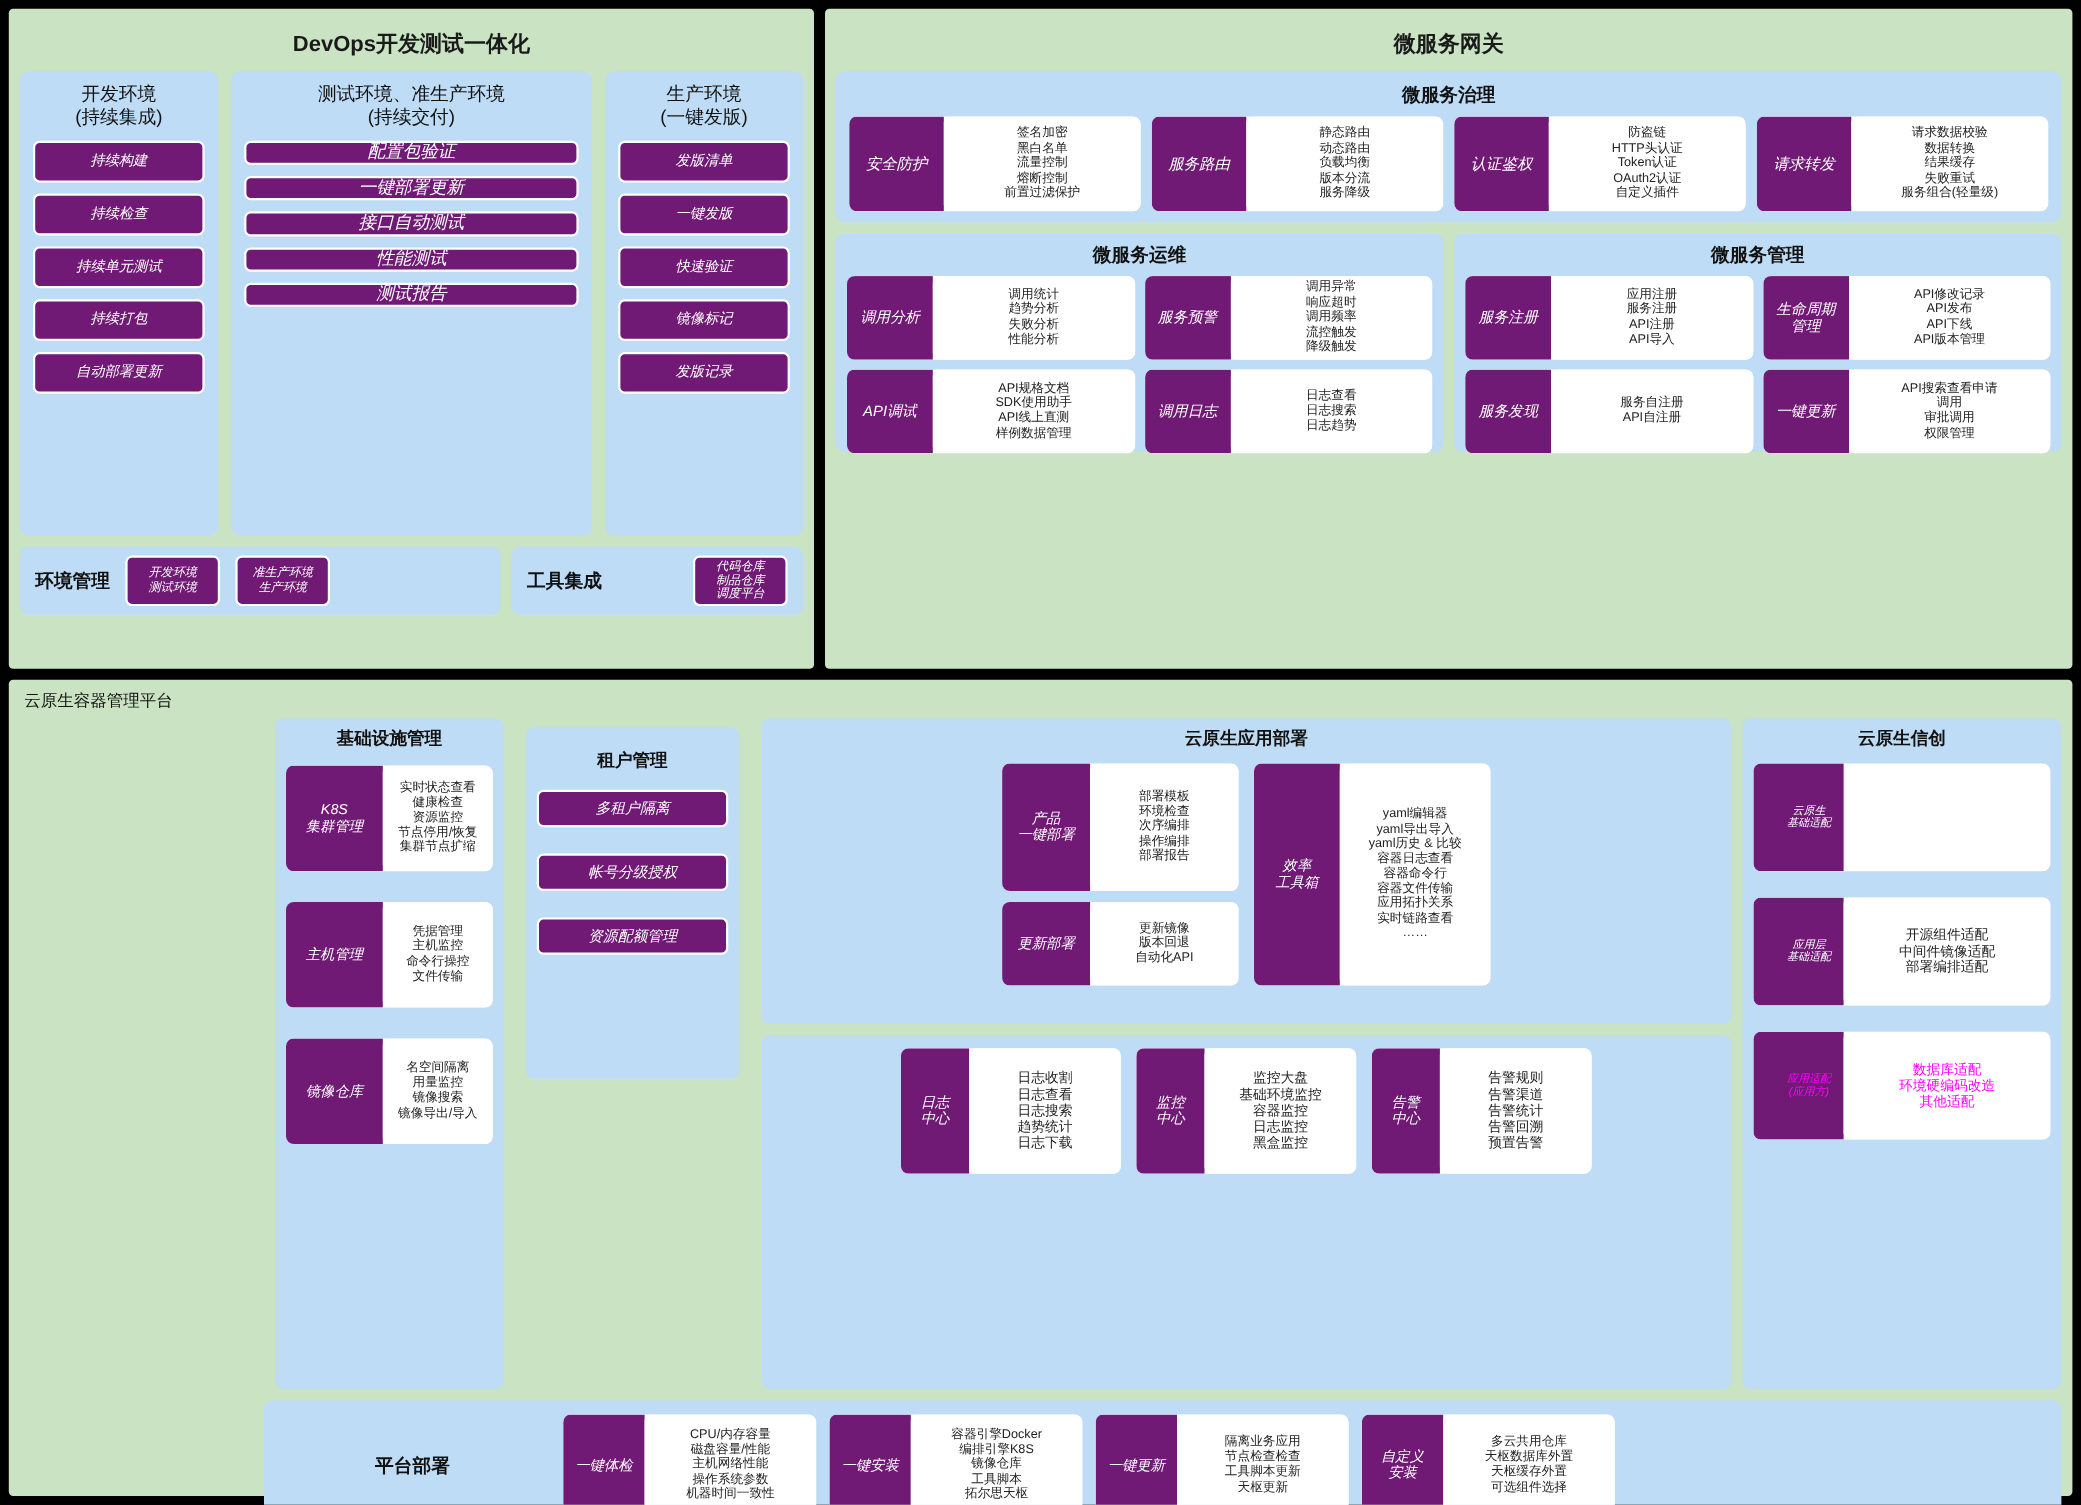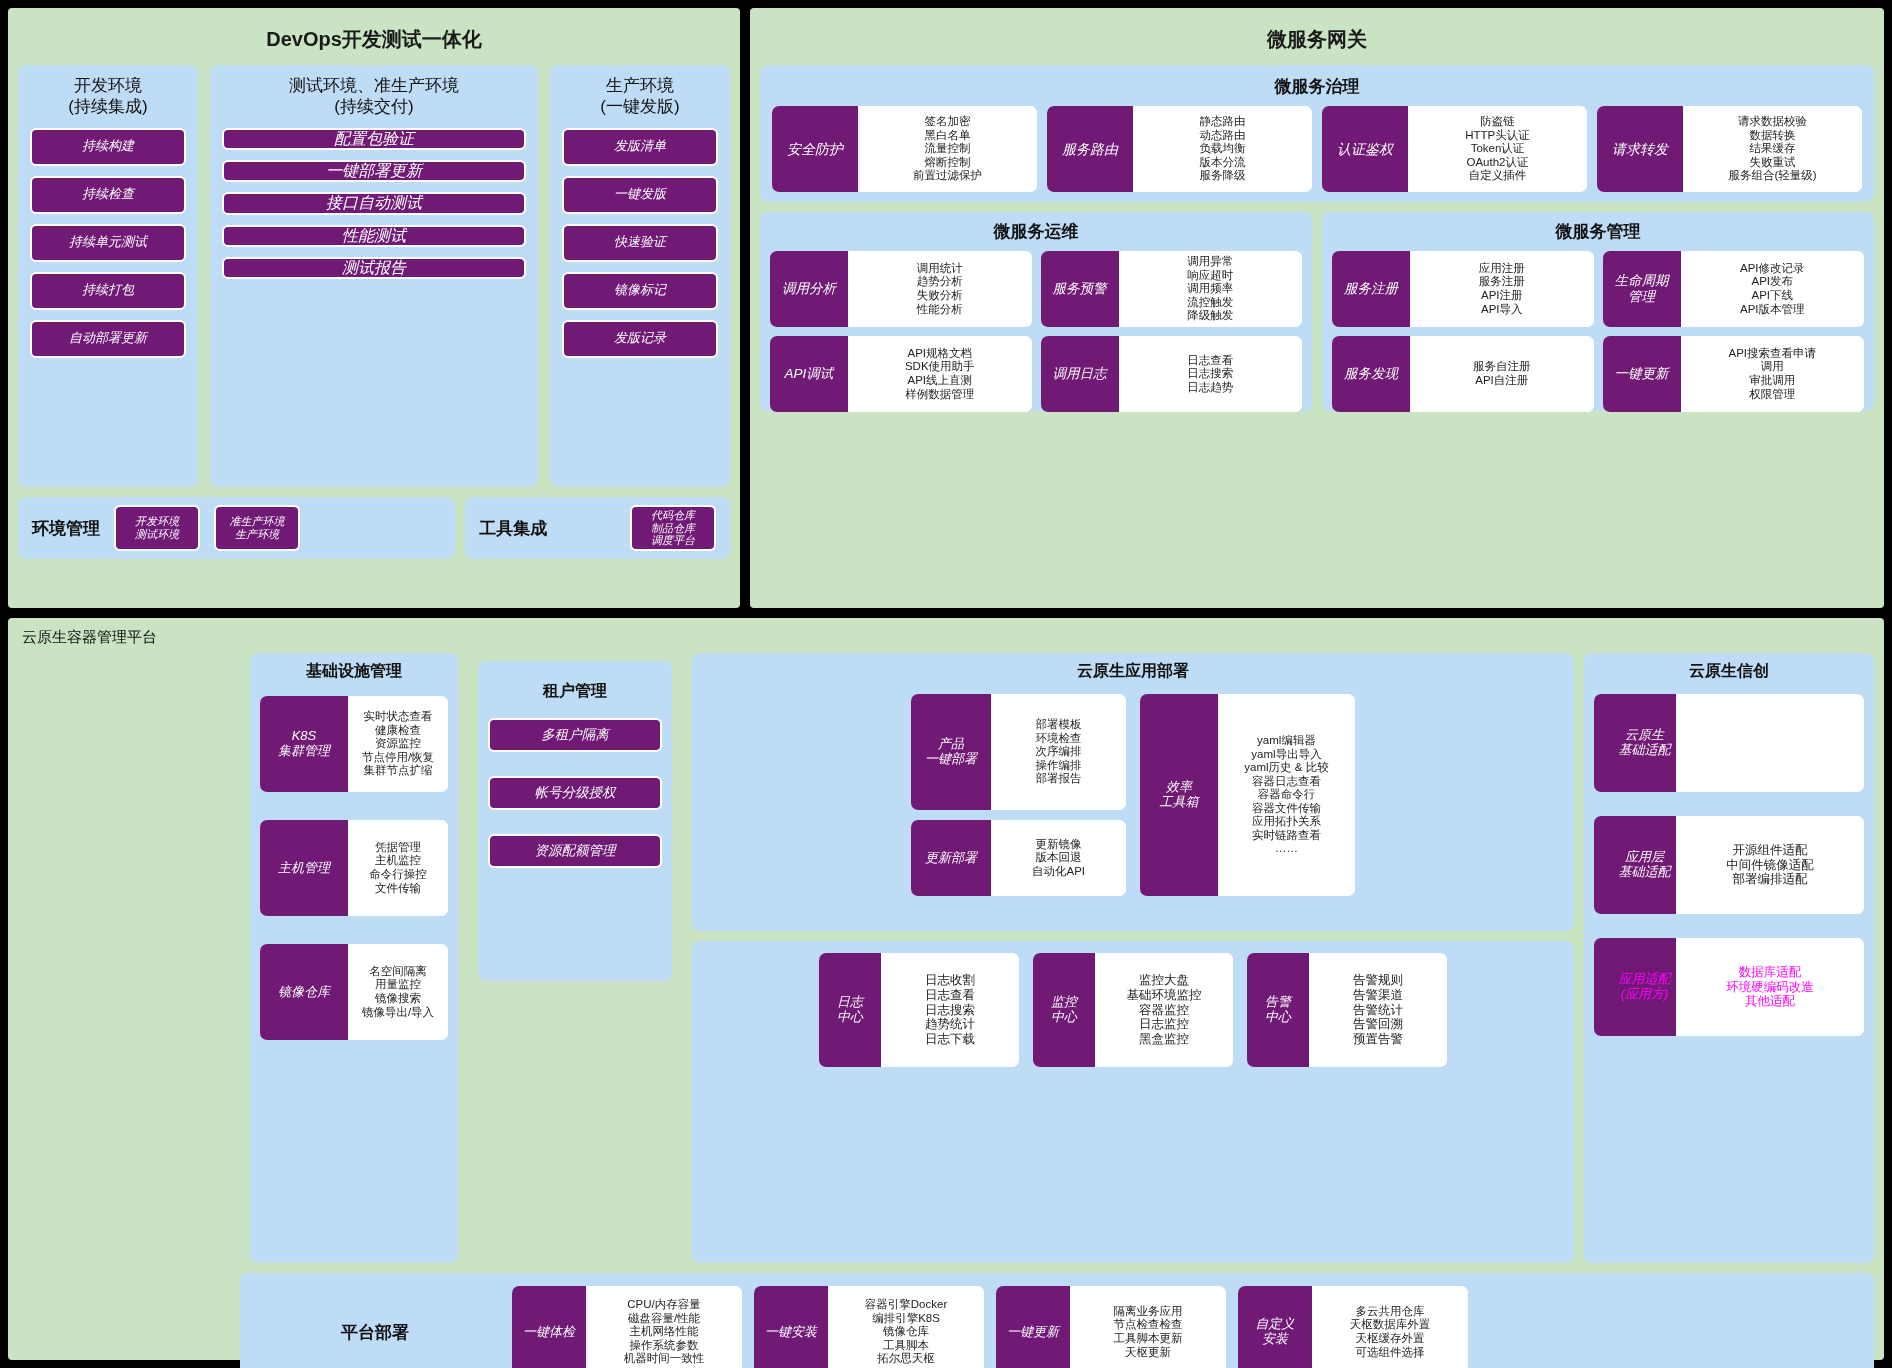--- a/index.html
+++ b/index.html
@@ -72,21 +72,21 @@
   .dright .btn{flex:0 0 78px;font-size:13px;border:none;border-radius:0;}
   .dright .white{flex:1;font-size:11.5px;padding:6px 2px;}
   .opsnative{padding:8px 10px;flex:1;}
   .ops3{display:flex;gap:14px;justify-content:center;margin-top:4px;}
   .ocell{flex:0 0 200px;display:flex;border-radius:7px;overflow:hidden;background:#fff;height:114px;}
   .ocell .btn{flex:0 0 62px;font-size:13px;border:none;border-radius:0;}
   .ocell .white{flex:1;font-size:12.5px;}
   .panelC{width:290px;padding:8px 10px;}
   .xstack{display:flex;flex-direction:column;gap:24px;margin-top:12px;}
   .xcell{display:flex;border-radius:7px;overflow:hidden;background:#fff;height:98px;}
-  .xcell .btn{flex:0 0 82px;font-size:13px;border:none;border-radius:0;padding-left:19px;}
+  .xcell .btn{flex:0 0 82px;font-size:10px;border:none;border-radius:0;padding-left:19px;}
   .xcell .white{flex:1;font-size:12.5px;}
   .xcell.magenta .btn{color:#ff00ff;}
   .xcell.magenta .white{color:#ff00ff;}
   .platform{margin-top:10px;height:118px;padding:8px 10px;display:flex;align-items:center;gap:12px;box-sizing:border-box;}
   .plabel{flex:0 0 250px;text-align:center;font-size:17px;font-weight:bold;color:#111;}
   .pcell{flex:1;display:flex;border-radius:7px;overflow:hidden;background:#fff;height:92px;max-width:230px;}
   .pcell .btn{flex:0 0 74px;font-size:13px;border:none;border-radius:0;}
   .pcell .white{flex:1;font-size:11.5px;}
   .ml{white-space:pre-line;}
 </style>

